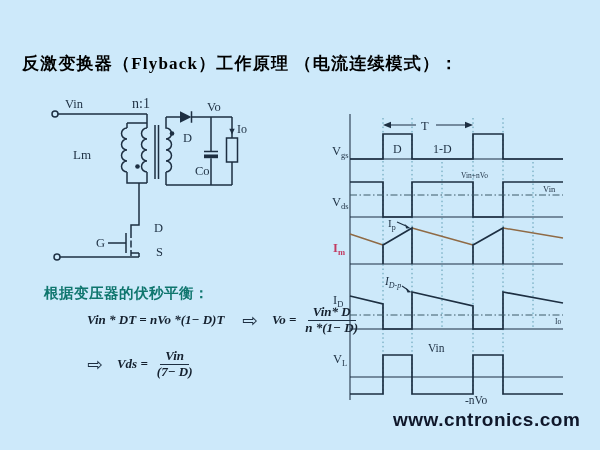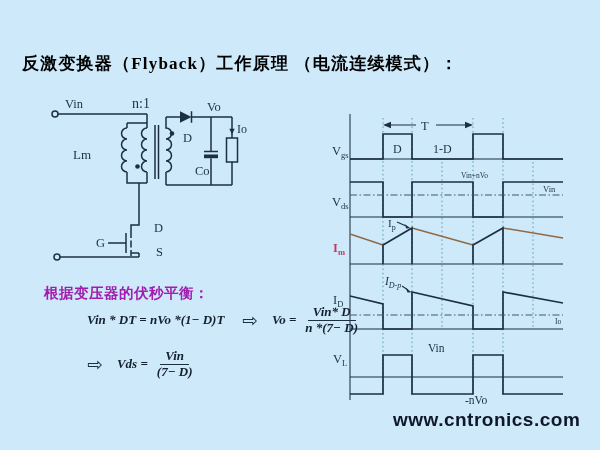--- a/index.html
+++ b/index.html
@@ -7,21 +7,21 @@
     width:600px;height:450px;position:relative;overflow:hidden;
     background:#cde9fa;
     font-family:"Liberation Serif",serif;
   }
   .abs{position:absolute}
   #title{
     left:22px;top:52px;font-size:17px;font-weight:bold;color:#000;
     letter-spacing:1.2px;white-space:nowrap;text-align:right;
   }
   #vs-heading{
-    left:44px;top:284px;font-size:14.5px;font-weight:bold;color:#a21caf;
+    left:44px;top:284px;font-size:14.5px;font-weight:bold;color:#0f766e;
     letter-spacing:0.5px;
   }
   .eq-row{
     display:flex;align-items:center;
     font-style:italic;font-weight:600;font-size:13px;color:#14202e;
     font-family:"Liberation Serif",serif;white-space:nowrap;margin-left:47px;
   }
   #eq1{left:40px;top:305px}
   #eq2{left:40px;top:349px}
   .eq-lhs{width:155px;display:inline-block}
@@ -100,21 +100,21 @@
 </svg>
 
 <div class="abs" id="vs-heading">根据变压器的伏秒平衡：</div>
 
 <div class="abs eq-row" id="eq1">
   <span class="eq-lhs">Vin * DT = nVo *(1− D)T</span>
   <span class="eq-arrow">⇨</span>
   <span>Vo =</span>
   <span class="frac">
     <span class="num">Vin* D</span>
-    <span class="den">n *(7− D)</span>
+    <span class="den">n *(1− D)</span>
   </span>
 </div>
 
 <div class="abs eq-row" id="eq2">
   <span class="eq-arrow">⇨</span>
   <span>Vds =</span>
   <span class="frac">
     <span class="num">Vin</span>
     <span class="den">(7− D)</span>
   </span>

